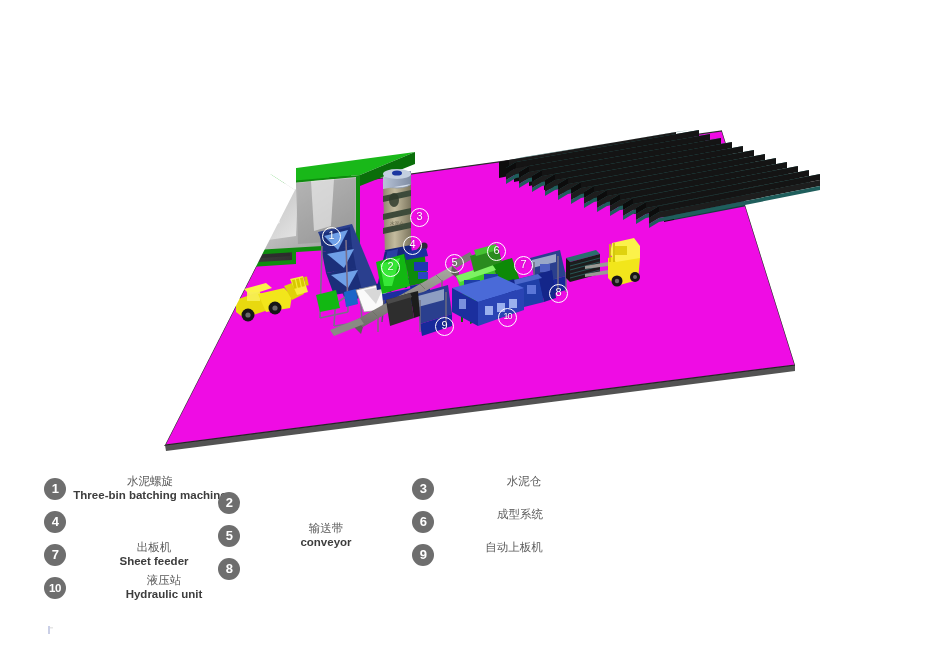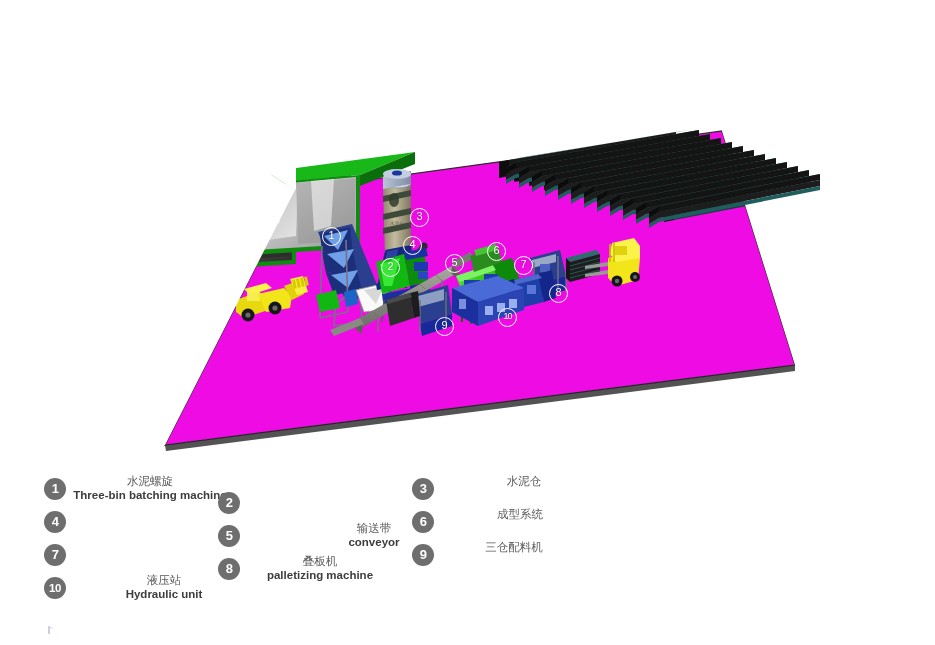--- a/index.html
+++ b/index.html
@@ -43,21 +43,21 @@
   }
   .lg-en{
     display:block;font-size:11.5px;color:#3d3d3d;line-height:14px;font-weight:bold;
   }
   
   .c1 .r1 .lg-text{left:20px;}
   .c1 .r2 .lg-text{left:24px;}
   .c1 .r3 .lg-text{left:24px;}
   .c1 .r4 .lg-text{left:22px;margin-left:12px;}
   .c2 .r1 .lg-text{left:22px;}
-  .c2 .r2 .lg-text{left:22px;padding-left:48px;}
+  .c2 .r2 .lg-text{left:22px;}
   .c2 .r3 .lg-text{left:16px;}
   .c3 .r1 .lg-text{left:24px;}
   .c3 .r2 .lg-text{left:20px;}
   .c3 .r3 .lg-text{left:14px;}
 
   .lg-col.c2{top:14px;}
   .lg-col.c3{top:0px;}
 
   
   .callout{
@@ -594,20 +594,24 @@
         <div class="lg-text">
           <span class="lg-cn">水泥螺旋</span>
           <span class="lg-en">Three-bin batching machine</span>
         </div>
       </div>
       <div class="lg-row r2">
         <div class="lg-badge">4</div>
       </div>
       <div class="lg-row r3">
         <div class="lg-badge">7</div>
+        <div class="lg-text">
+          <span class="lg-cn">出板机</span>
+          <span class="lg-en">Sheet feeder</span>
+        </div>
       </div>
       <div class="lg-row r4">
         <div class="lg-badge wide">10</div>
         <div class="lg-text">
           <span class="lg-cn">液压站</span>
           <span class="lg-en">Hydraulic unit</span>
         </div>
       </div>
     </div>
 
@@ -617,44 +621,40 @@
       </div>
       <div class="lg-row r2">
         <div class="lg-badge">5</div>
         <div class="lg-text">
           <span class="lg-cn">输送带</span>
           <span class="lg-en">conveyor</span>
         </div>
       </div>
       <div class="lg-row r3">
         <div class="lg-badge">8</div>
-        <div class="lg-text">
-          <span class="lg-cn">叠板机</span>
-          <span class="lg-en">palletizing machine</span>
-        </div>
       </div>
     </div>
 
     <div class="lg-col c3">
       <div class="lg-row r1">
         <div class="lg-badge">3</div>
         <div class="lg-text">
           <span class="lg-cn">水泥仓</span>
         </div>
       </div>
       <div class="lg-row r2">
         <div class="lg-badge">6</div>
         <div class="lg-text">
           <span class="lg-cn">成型系统</span>
         </div>
       </div>
       <div class="lg-row r3">
         <div class="lg-badge">9</div>
         <div class="lg-text">
-          <span class="lg-cn">三仓配料机</span>
+          <span class="lg-cn">自动上板机</span>
         </div>
       </div>
     </div>
 
   </div>
 
   <svg id="artifact" viewBox="0 0 8 10">
     <rect x="2" y="1" width="2" height="8" fill="#6a78b8"></rect>
     <rect x="4" y="2" width="3" height="1.5" fill="#b8b8b8"></rect>
   </svg>

